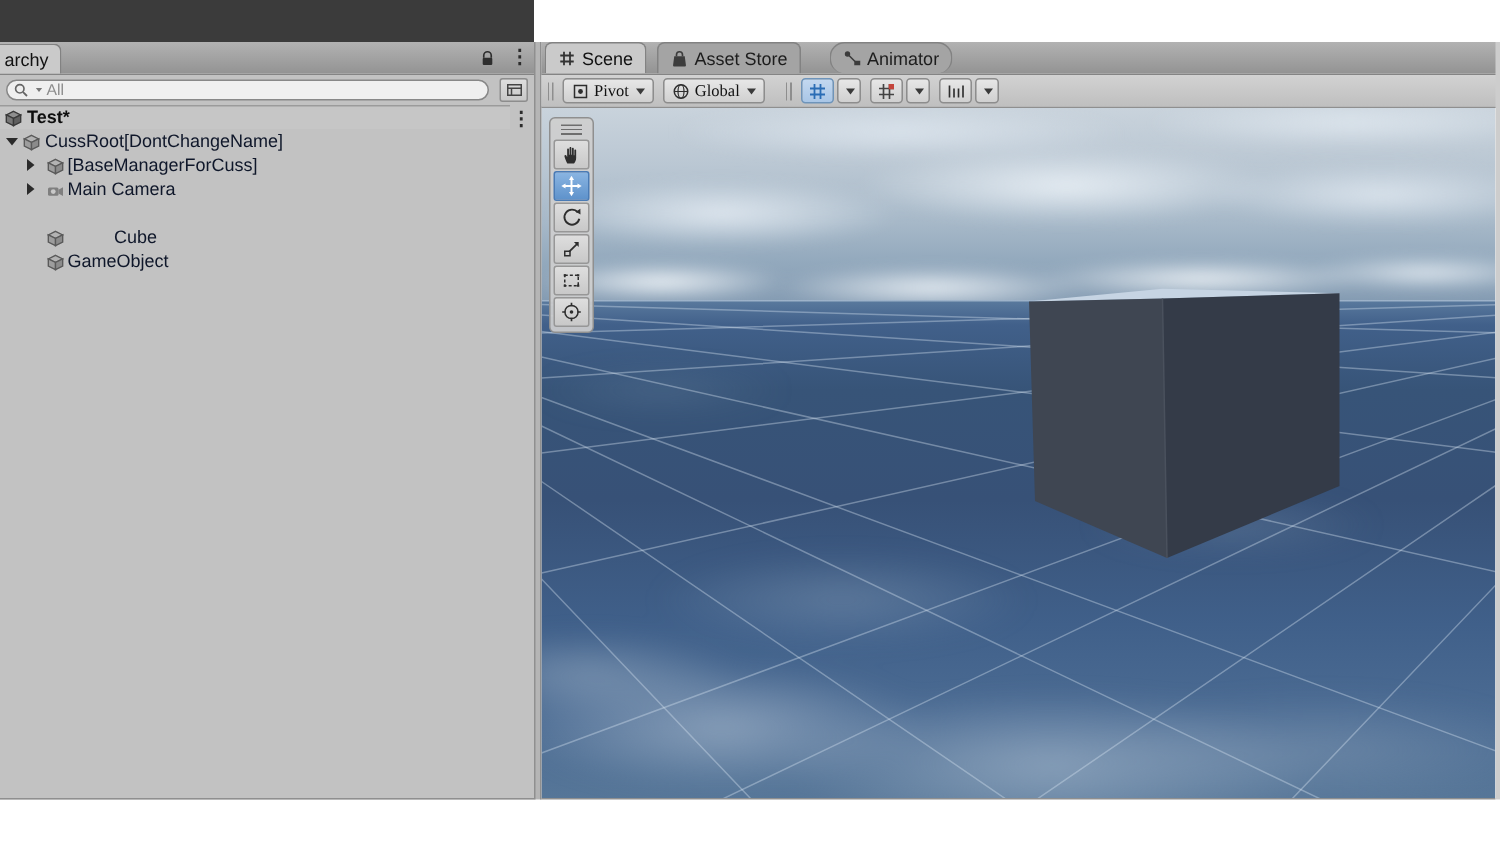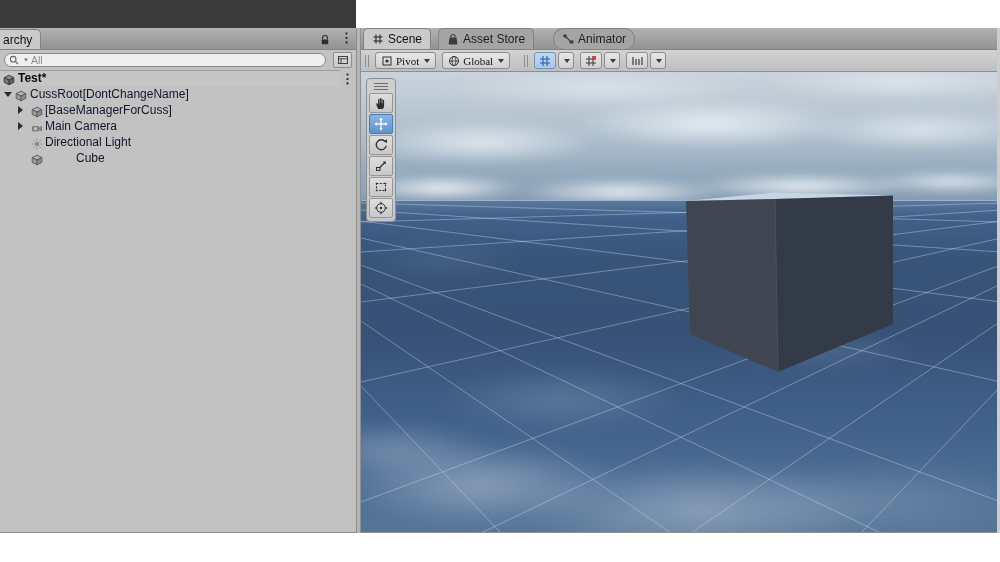--- a/index.html
+++ b/index.html
@@ -168,52 +168,46 @@
             <g stroke="#5a5a5a" stroke-width="0.9">
               <polygon points="6,1.2 10.8,3.6 6,6 1.2,3.6" fill="#b3b3b3"></polygon>
               <polygon points="1.2,3.6 6,6 6,10.8 1.2,8.4" fill="#9d9d9d"></polygon>
               <polygon points="10.8,3.6 6,6 6,10.8 10.8,8.4" fill="#8b8b8b"></polygon>
             </g>
           </svg>
       </span>
       <span class="tlabel" style="left:45px;">[BaseManagerForCuss]</span>
     </div>
 
-    <div class="trow" style="top:84px;">
-      <span class="ticon" style="left:31px;">
-        <svg width="12" height="12" viewBox="0 0 12 12">
-            <circle cx="6" cy="6" r="2.2" fill="#8a8a8a"></circle>
-            <g stroke="#8a8a8a" stroke-width="1">
-              <line x1="6" y1="0.8" x2="6" y2="2.6"></line>
-              <line x1="6" y1="9.4" x2="6" y2="11.2"></line>
-              <line x1="0.8" y1="6" x2="2.6" y2="6"></line>
-              <line x1="9.4" y1="6" x2="11.2" y2="6"></line>
-              <line x1="2.3" y1="2.3" x2="3.6" y2="3.6"></line>
-              <line x1="8.4" y1="8.4" x2="9.7" y2="9.7"></line>
-              <line x1="8.4" y1="3.6" x2="9.7" y2="2.3"></line>
-              <line x1="2.3" y1="9.7" x2="3.6" y2="8.4"></line>
-            </g>
-          </svg>
-      </span>
-      <span class="tlabel" style="left:45px;">Directional Light</span>
-    </div>
 
     <div class="trow" style="top:100px;">
       <span class="ticon" style="left:31px;">
         <svg width="12" height="12" viewBox="0 0 12 12">
             <g stroke="#5a5a5a" stroke-width="0.9">
               <polygon points="6,1.2 10.8,3.6 6,6 1.2,3.6" fill="#b3b3b3"></polygon>
               <polygon points="1.2,3.6 6,6 6,10.8 1.2,8.4" fill="#9d9d9d"></polygon>
               <polygon points="10.8,3.6 6,6 6,10.8 10.8,8.4" fill="#8b8b8b"></polygon>
             </g>
           </svg>
       </span>
       <span class="tlabel" style="left:45px;margin-left:31px;">Cube</span>
     </div>
 
+    <div class="trow" style="top:116px;">
+      <span class="ticon" style="left:31px;">
+        <svg width="12" height="12" viewBox="0 0 12 12">
+            <g stroke="#5a5a5a" stroke-width="0.9">
+              <polygon points="6,1.2 10.8,3.6 6,6 1.2,3.6" fill="#b3b3b3"></polygon>
+              <polygon points="1.2,3.6 6,6 6,10.8 1.2,8.4" fill="#9d9d9d"></polygon>
+              <polygon points="10.8,3.6 6,6 6,10.8 10.8,8.4" fill="#8b8b8b"></polygon>
+            </g>
+          </svg>
+      </span>
+      <span class="tlabel" style="left:45px;">GameObject</span>
+    </div>
   </div>
 
   <div class="abs splitter"></div>
 
   <div class="abs rp-well tab-well">
     <div class="tab active">
       <svg width="12" height="12" viewBox="0 0 12 12">
           <g stroke="#333" stroke-width="1.2">
             <line x1="4" y1="1.5" x2="4" y2="10.5"></line>
             <line x1="8" y1="1.5" x2="8" y2="10.5"></line>

